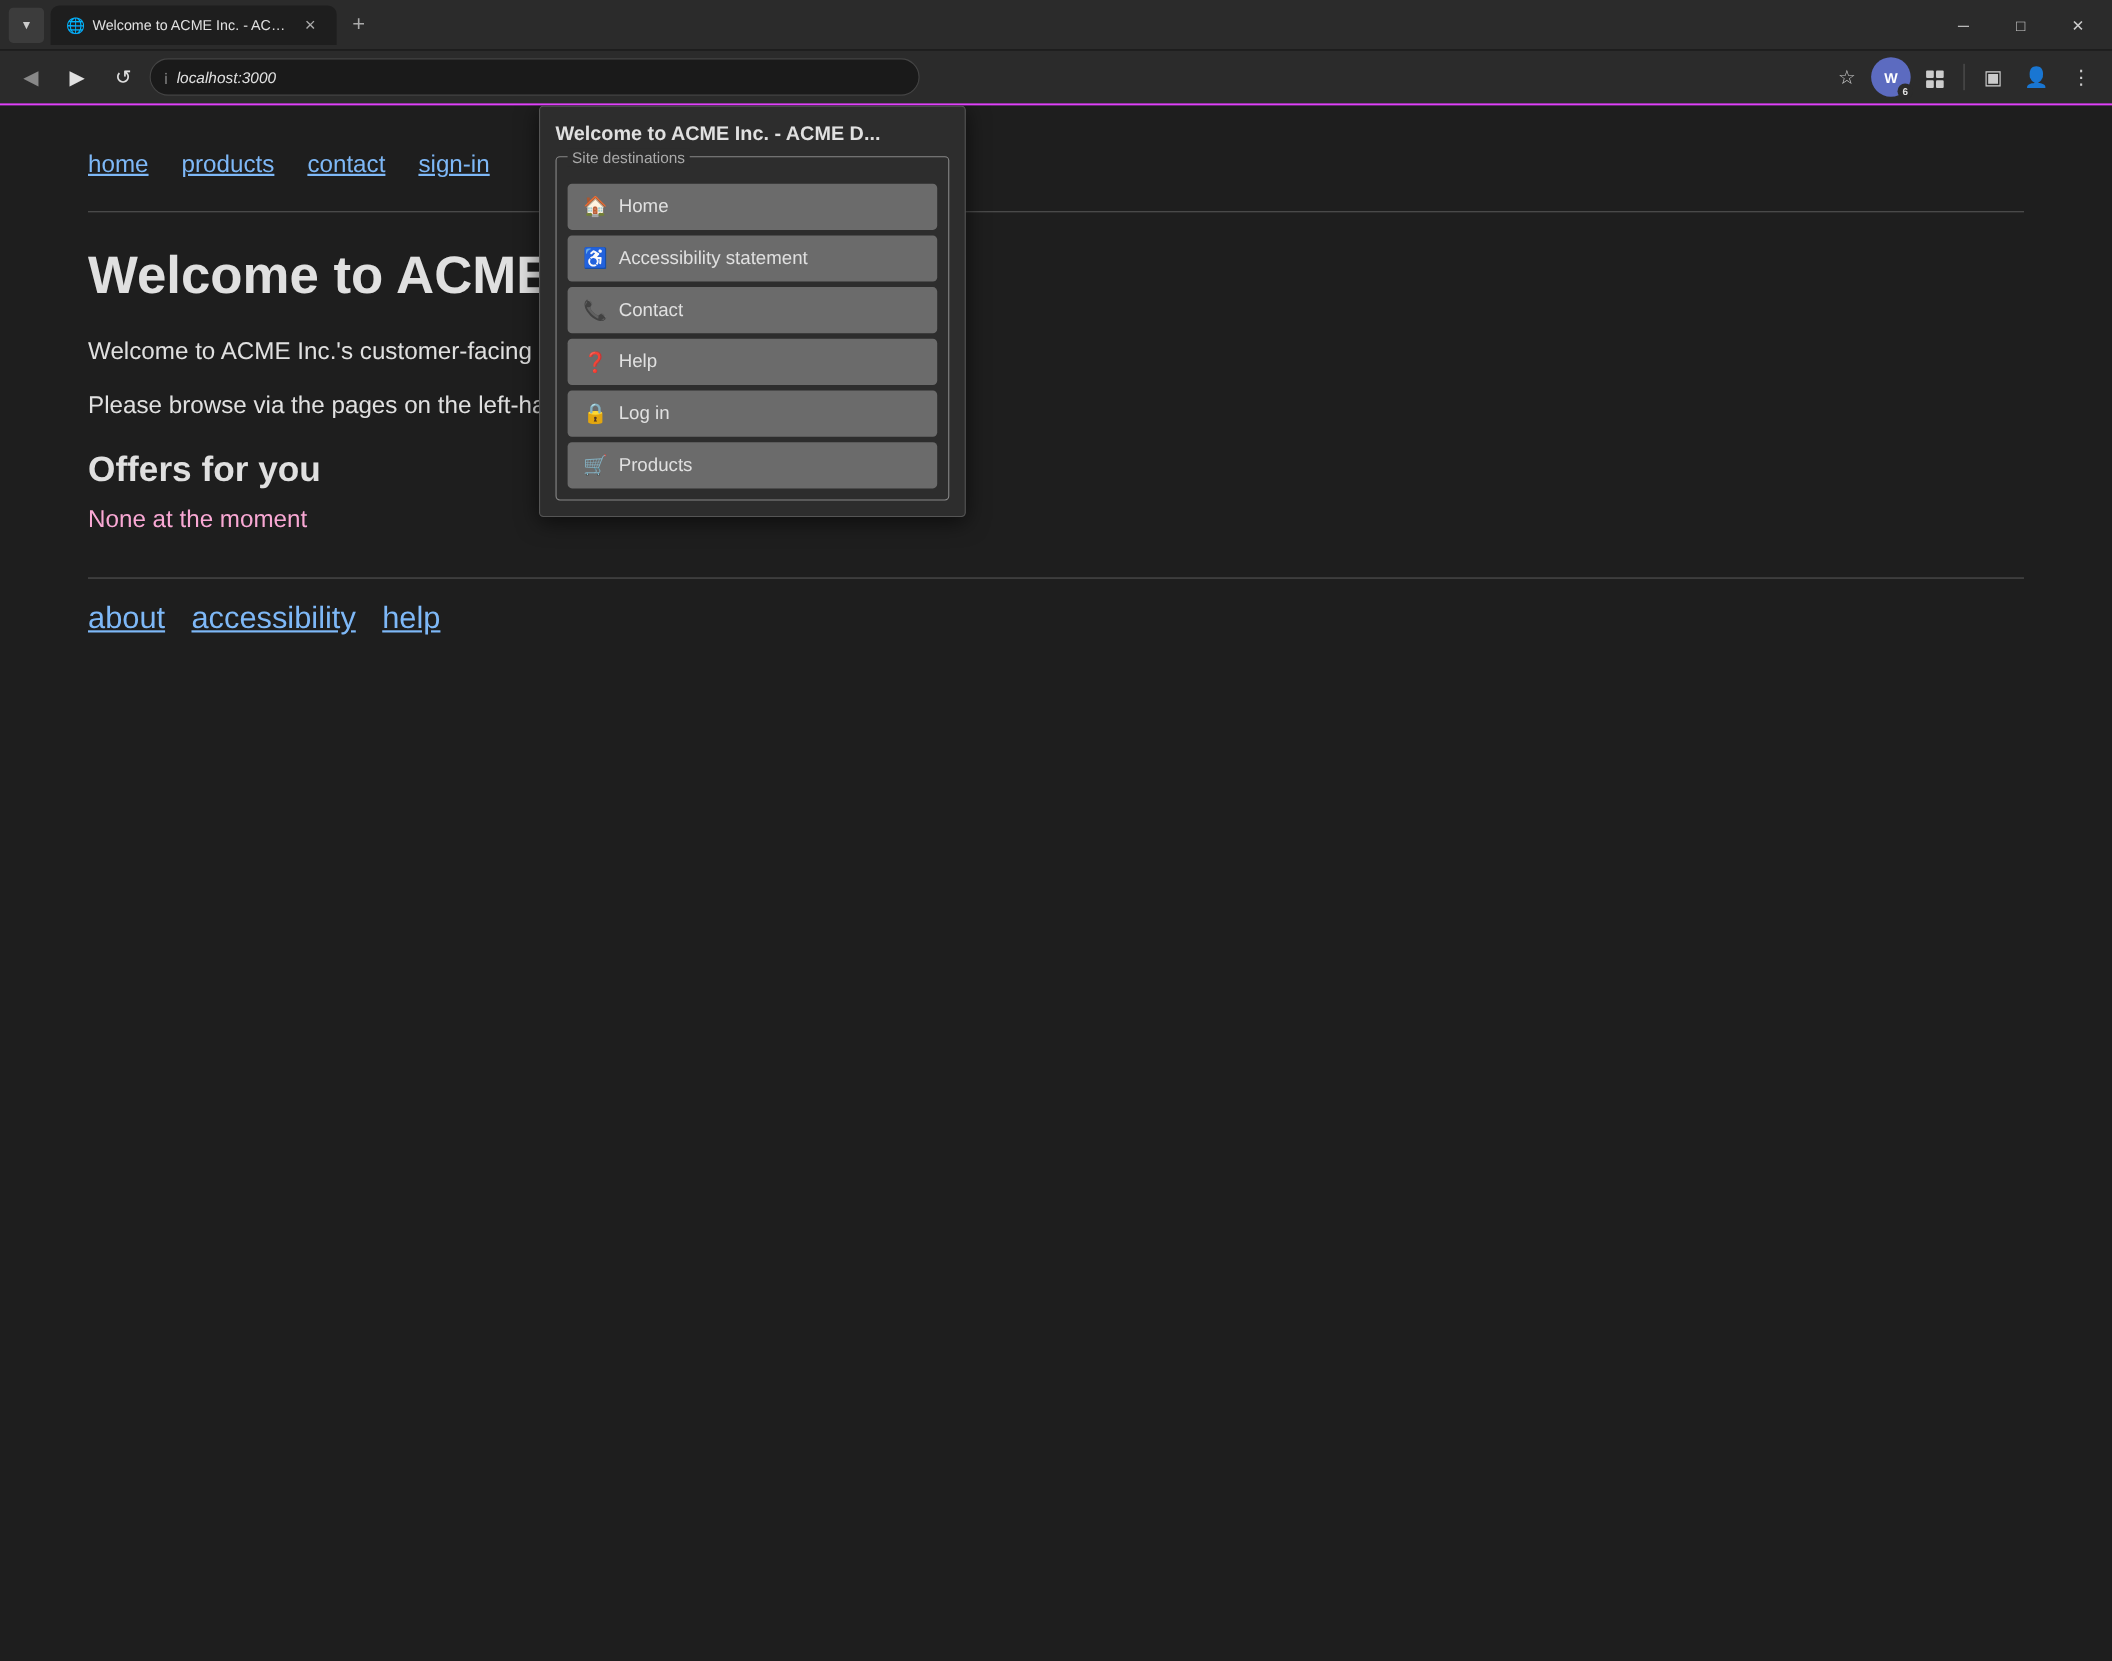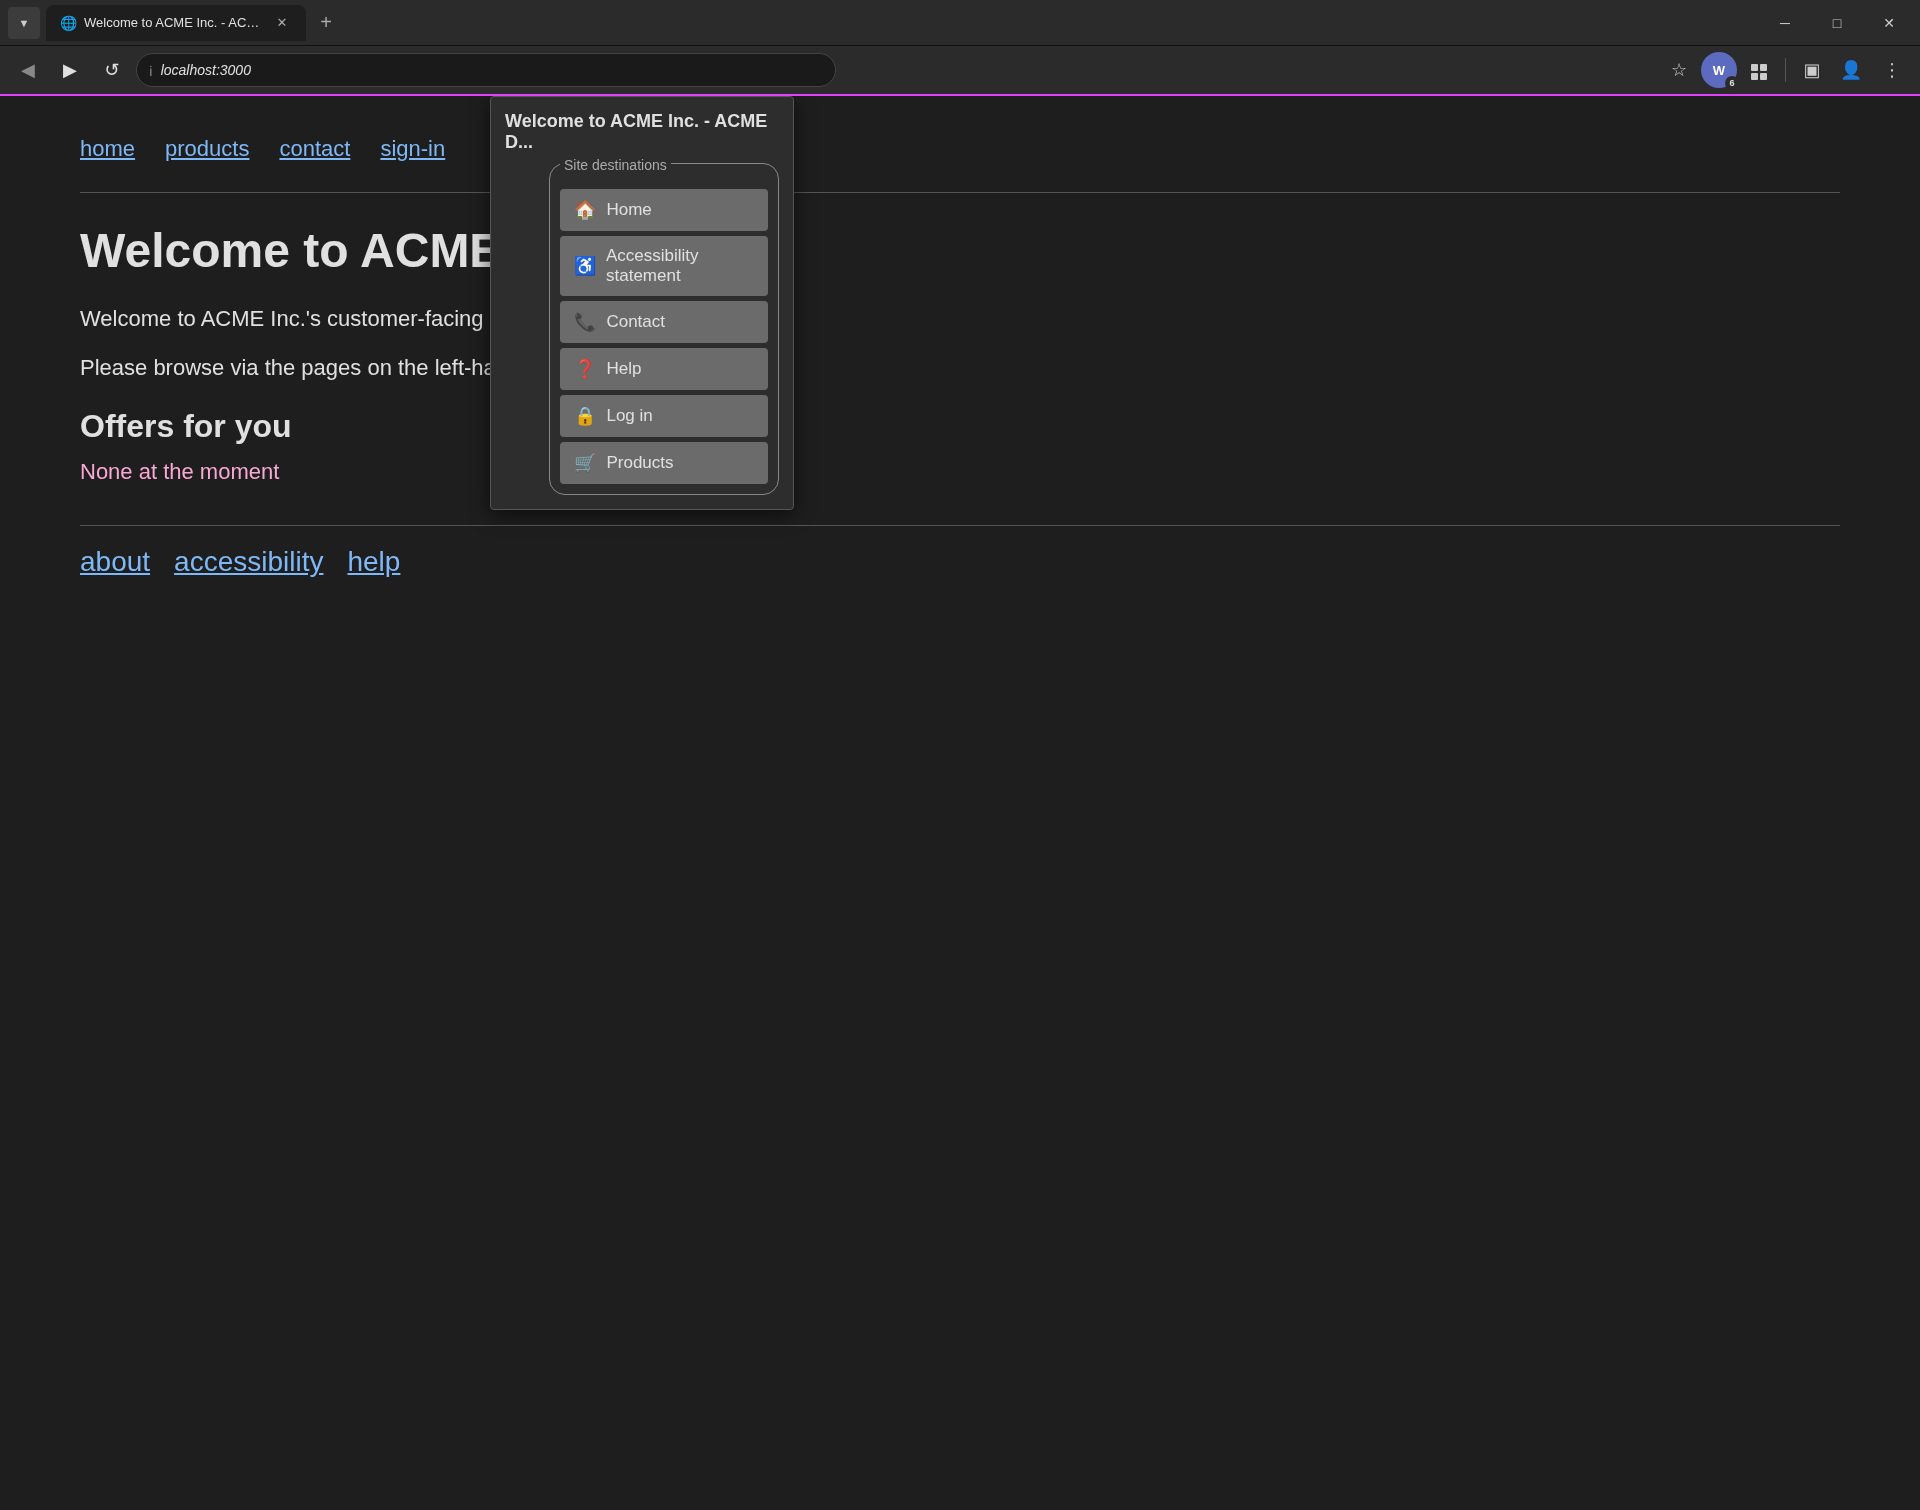--- a/index.html
+++ b/index.html
@@ -308,38 +308,37 @@
     }
 
     
     .dropdown-overlay {
       position: absolute;
       top: 0;
       left: 490px;
       background: #2d2d2d;
       border: 1px solid #555;
       border-radius: 4px;
-      width: 304px;
+      width: 388px;
       padding: 14px;
       z-index: 100;
       box-shadow: 0 4px 20px rgba(0,0,0,0.6);
     }
 
     .dropdown-title {
       color: #e0e0e0;
       font-size: 18px;
       font-weight: bold;
       margin-bottom: 10px;
     }
 
     .site-destinations-box {
       border: 1px solid #888;
-      border-radius: 16px;
+      border-radius: 4px;
       padding: 10px;
-      margin-left: 44px;
     }
 
     .site-destinations-label {
       color: #aaa;
       font-size: 14px;
       margin-bottom: 8px;
       position: relative;
       top: -18px;
       background: #2d2d2d;
       padding: 0 4px;

